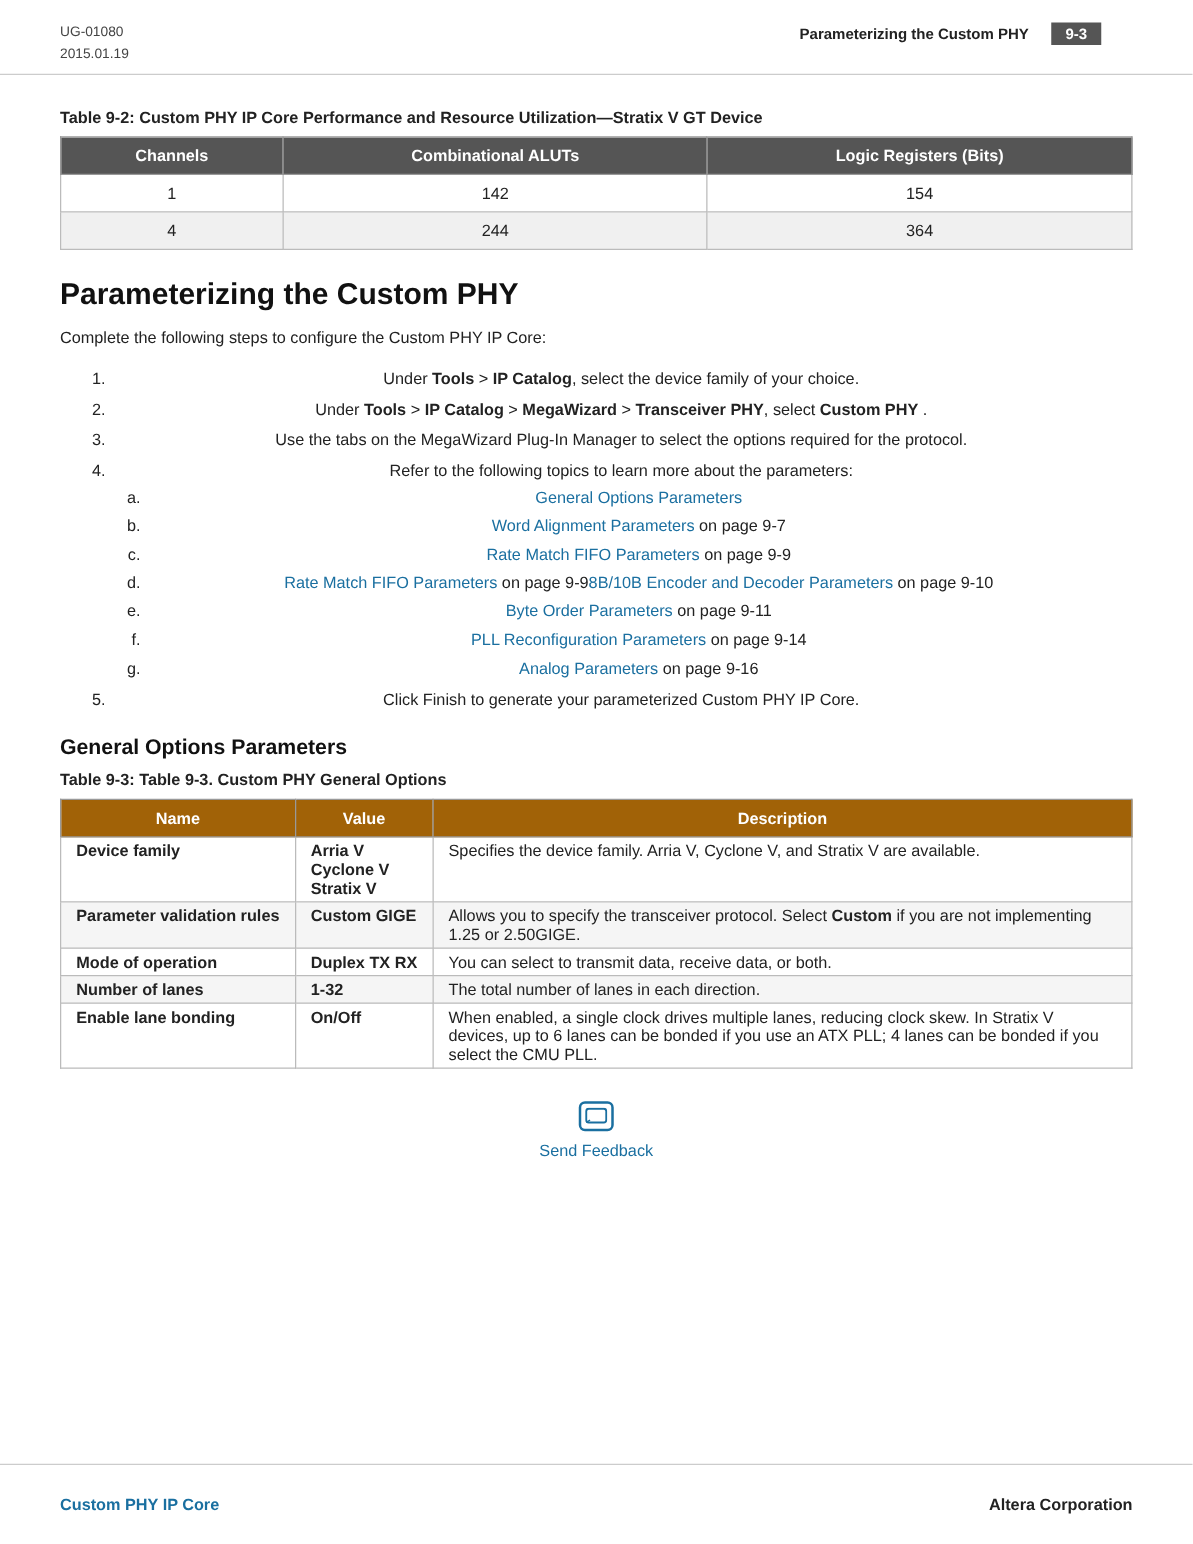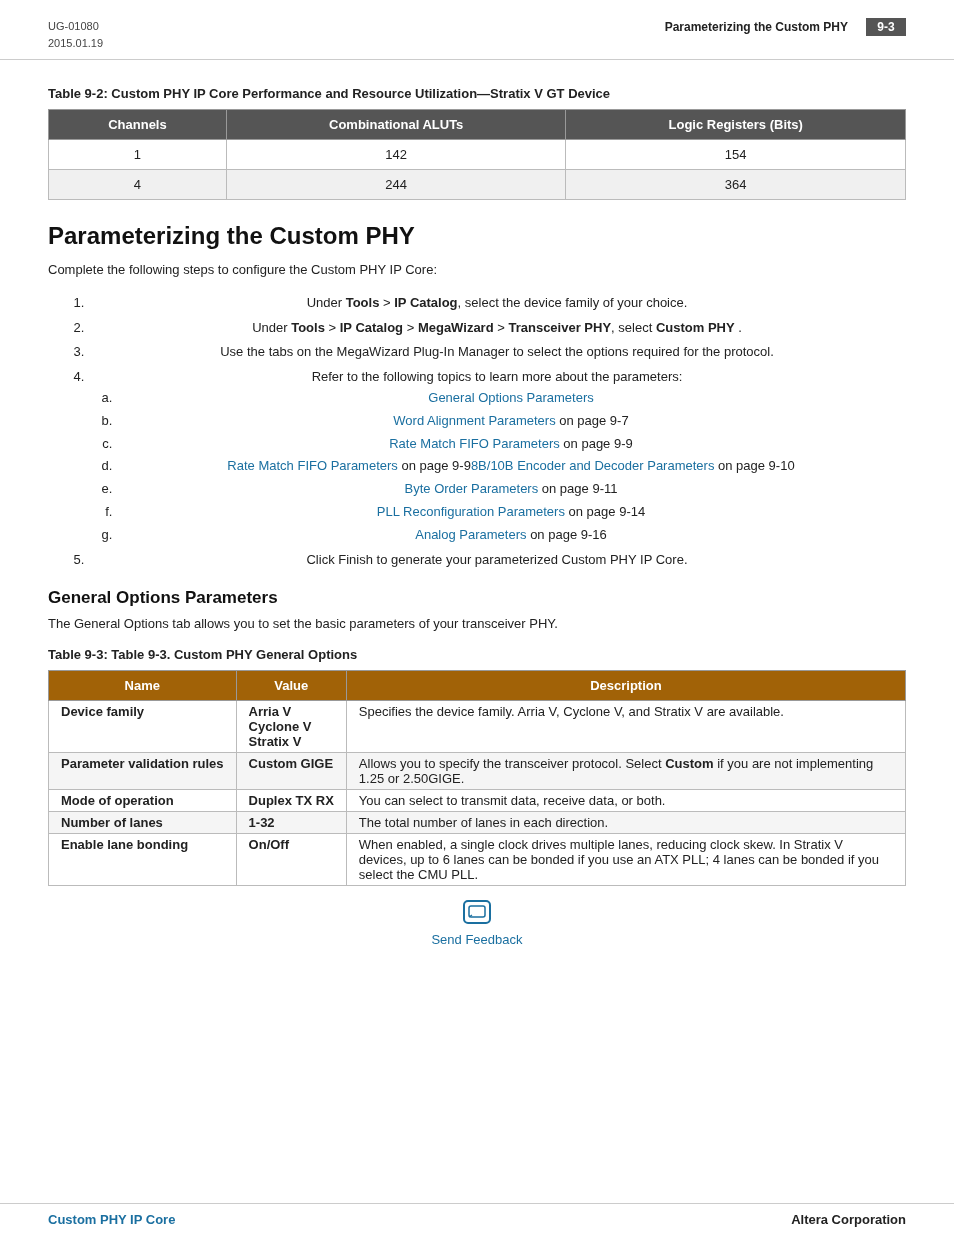--- a/index.html
+++ b/index.html
@@ -15,21 +15,21 @@
       width: 954px;
       min-height: 1235px;
       position: relative;
       padding: 0;
     }
     
     .header {
       display: flex;
       justify-content: space-between;
       align-items: flex-start;
-      padding: 18px 48px 8px 48px;
+      padding: 18px 73px 8px 48px;
       border-bottom: 1px solid #ccc;
       margin-bottom: 0;
     }
     .header-left {
       font-size: 11px;
       color: #444;
       line-height: 1.5;
     }
     .header-right {
       display: flex;
@@ -57,21 +57,21 @@
     
     .section-table-title {
       font-size: 13px;
       font-weight: bold;
       margin-bottom: 8px;
       margin-top: 8px;
     }
     table {
       width: 100%;
       border-collapse: collapse;
-      margin-bottom: 4px;
+      margin-bottom: 16px;
     }
     table th {
       background: #555;
       color: #fff;
       font-size: 13px;
       font-weight: bold;
       padding: 7px 12px;
       text-align: center;
       border: 1px solid #999;
     }
@@ -155,21 +155,21 @@
     .gen-table tr:nth-child(odd) td {
       background: #fff;
     }
     
     .footer {
       position: absolute;
       bottom: 0;
       left: 0;
       width: 100%;
       border-top: 1px solid #ccc;
-      padding: 8px 48px;
+      padding: 24px 48px;
       display: flex;
       justify-content: space-between;
       align-items: center;
     }
     .footer-left {
       color: #1a6fa0;
       font-size: 13px;
       font-weight: bold;
     }
     .footer-right {
@@ -282,21 +282,20 @@
             <a class="link-blue" href="#">Analog Parameters</a> on page 9-16
           </li>
         </ol>
       </li>
       <li>
         Click Finish to generate your parameterized Custom PHY IP Core.
       </li>
     </ol>
 
     <div class="sub-heading">General Options Parameters</div>
-    <p class="intro-text">The General Options tab allows you to set the basic parameters of your transceiver PHY.</p>
 
     <div class="section-table-title">Table 9-3: Table 9-3.   Custom PHY General Options</div>
 
     <table class="gen-table">
       <thead>
         <tr>
           <th>Name</th>
           <th>Value</th>
           <th>Description</th>
         </tr>

